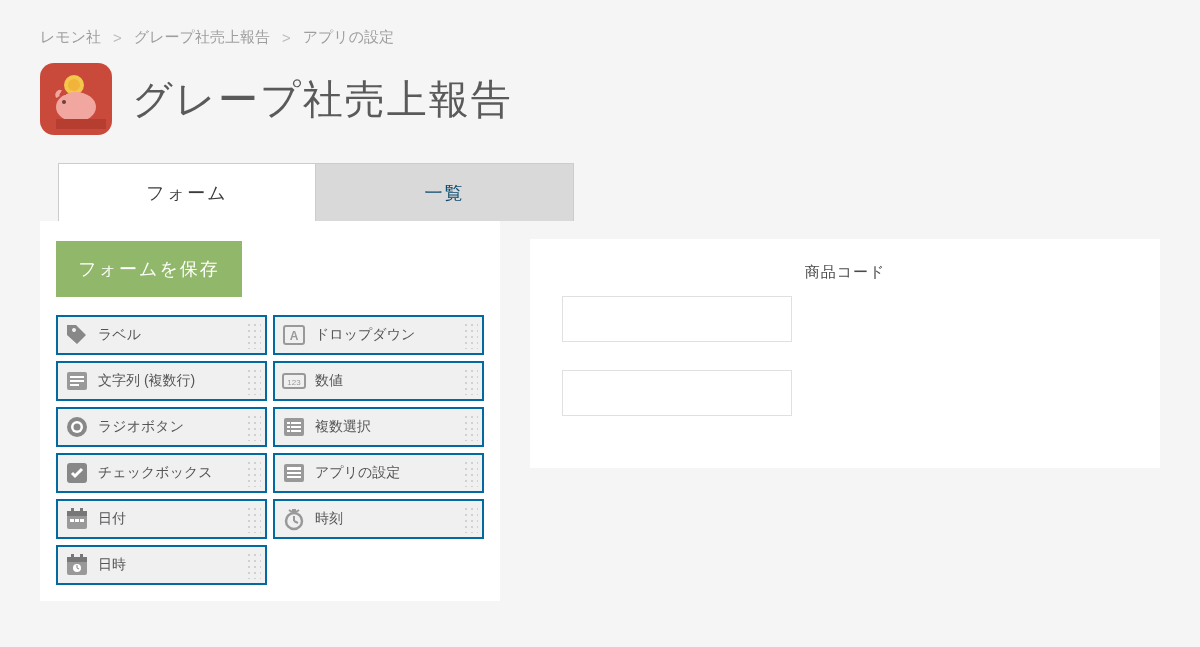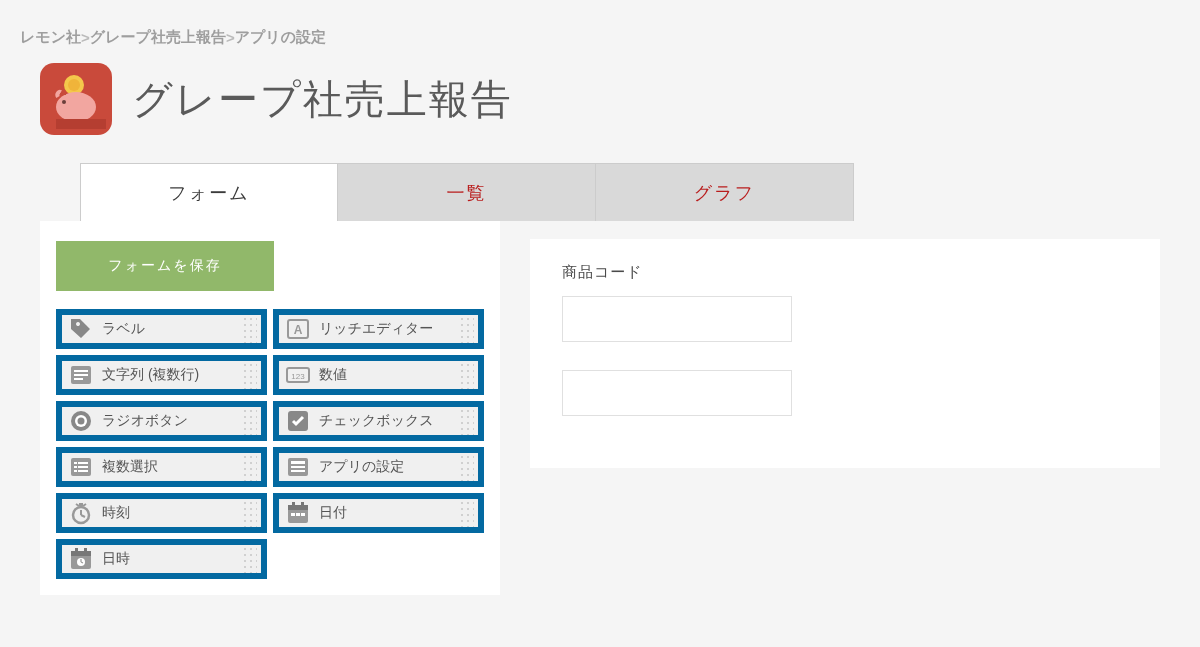--- a/index.html
+++ b/index.html
@@ -7,26 +7,26 @@
       font-family: -apple-system, BlinkMacSystemFont, "Hiragino Sans", "Hiragino Kaku Gothic ProN", Meiryo, sans-serif;
       background: #f5f5f5;
       color: #333;
       width: 1200px;
       height: 647px;
       overflow: hidden;
     }
 
     
     .breadcrumb {
-      padding: 28px 20px 12px;
+      padding: 28px 40px 12px;
       font-size: 15px;
       color: #9e9e9e;
       display: flex;
       align-items: center;
-      font-weight: bold;
+      gap: 12px;
     }
     .breadcrumb a { color: #9e9e9e; text-decoration: none; }
     .breadcrumb .sep { color: #bbb; }
 
     
     .title-row {
       display: flex;
       align-items: center;
       gap: 20px;
       padding: 4px 40px 28px;
@@ -46,30 +46,29 @@
       font-size: 40px;
       font-weight: 400;
       color: #5a5a5a;
       letter-spacing: 2px;
     }
 
     
     .tabs {
       display: flex;
       padding: 0 58px;
-      margin-left: 22px;
     }
     .tab {
       flex: 0 0 258px;
       height: 58px;
       display: flex;
       align-items: center;
       justify-content: center;
       font-size: 18px;
-      color: #b91c1c;
+      color: #0c4a6e;
       background: #d9d9d9;
       border: 1px solid #ccc;
       border-bottom: none;
       cursor: pointer;
       letter-spacing: 2px;
     }
     .tab.active {
       background: #ffffff;
       color: #3b3b3b;
     }
@@ -92,40 +91,40 @@
       flex: 1;
       padding: 24px 32px;
       margin-top: 18px;
     }
 
     
     .save-btn {
       background: #91b86a;
       color: #fff;
       border: none;
-      font-size: 14px;
+      font-size: 18px;
       padding: 16px 0;
-      width: 218px;
+      width: 186px;
       cursor: pointer;
       letter-spacing: 2px;
     }
 
     
     .field-grid {
       margin-top: 18px;
       display: grid;
       grid-template-columns: 1fr 1fr;
       gap: 6px;
     }
     .field-item {
       display: flex;
       align-items: center;
       height: 40px;
       background: #f0f0f0;
-      border: 6px solid #0369a1;
+      border: 2px solid #0369a1;
       cursor: grab;
       position: relative;
     }
     .field-item .icon {
       width: 26px;
       height: 26px;
       margin: 0 8px 0 6px;
       flex-shrink: 0;
       display: flex;
       align-items: center;
@@ -146,20 +145,21 @@
       opacity: 0.9;
     }
 
     
     .form-field { margin-bottom: 28px; }
     .form-field .flabel {
       font-size: 15px;
       color: #4a4a4a;
       margin-bottom: 14px;
       letter-spacing: 1px;
+      text-align: center;
     }
     .form-field .fbox {
       width: 230px;
       height: 46px;
       background: #fff;
       border: 1px solid #e0e0e0;
     }
 
     
     .ic { fill: #888; }
@@ -272,21 +272,20 @@
       <rect x="14" y="24" width="6" height="2" fill="#c94a3b"></rect>
       <path d="M10 50L60 50L60 60L10 60Z" fill="#b53e31"></path>
     </svg>
   </div>
   <h1 class="title-text">グレープ社売上報告</h1>
 </div>
 
 <div class="tabs">
   <div class="tab active">フォーム</div>
   <div class="tab">一覧</div>
-  <div class="tab">グラフ</div>
 </div>
 
 <div class="panels">
 
   <div class="panel-left">
     <button class="save-btn">フォームを保存</button>
 
     <div class="field-grid">
       <div class="field-item">
         <span class="icon">
@@ -296,21 +295,21 @@
           </span>
         <span class="label">ラベル</span>
         <span class="grip"></span>
       </div>
       <div class="field-item">
         <span class="icon">
             <svg viewBox="0 0 26 26">
               <use href="#i-richtext"></use>
             </svg>
           </span>
-        <span class="label">リッチエディター</span>
+        <span class="label">ドロップダウン</span>
         <span class="grip"></span>
       </div>
       <div class="field-item">
         <span class="icon">
             <svg viewBox="0 0 26 26">
               <use href="#i-multiline"></use>
             </svg>
           </span>
         <span class="label">文字列 (複数行)</span>
         <span class="grip"></span>
@@ -329,60 +328,60 @@
             <svg viewBox="0 0 26 26">
               <use href="#i-radio"></use>
             </svg>
           </span>
         <span class="label">ラジオボタン</span>
         <span class="grip"></span>
       </div>
       <div class="field-item">
         <span class="icon">
             <svg viewBox="0 0 26 26">
+              <use href="#i-multisel"></use>
+            </svg>
+          </span>
+        <span class="label">複数選択</span>
+        <span class="grip"></span>
+      </div>
+      <div class="field-item">
+        <span class="icon">
+            <svg viewBox="0 0 26 26">
               <use href="#i-check"></use>
             </svg>
           </span>
         <span class="label">チェックボックス</span>
         <span class="grip"></span>
       </div>
       <div class="field-item">
         <span class="icon">
             <svg viewBox="0 0 26 26">
-              <use href="#i-multisel"></use>
-            </svg>
-          </span>
-        <span class="label">複数選択</span>
-        <span class="grip"></span>
-      </div>
-      <div class="field-item">
-        <span class="icon">
-            <svg viewBox="0 0 26 26">
               <use href="#i-dropdown"></use>
             </svg>
           </span>
         <span class="label">アプリの設定</span>
         <span class="grip"></span>
       </div>
       <div class="field-item">
         <span class="icon">
             <svg viewBox="0 0 26 26">
+              <use href="#i-date"></use>
+            </svg>
+          </span>
+        <span class="label">日付</span>
+        <span class="grip"></span>
+      </div>
+      <div class="field-item">
+        <span class="icon">
+            <svg viewBox="0 0 26 26">
               <use href="#i-time"></use>
             </svg>
           </span>
         <span class="label">時刻</span>
-        <span class="grip"></span>
-      </div>
-      <div class="field-item">
-        <span class="icon">
-            <svg viewBox="0 0 26 26">
-              <use href="#i-date"></use>
-            </svg>
-          </span>
-        <span class="label">日付</span>
         <span class="grip"></span>
       </div>
       <div class="field-item">
         <span class="icon">
             <svg viewBox="0 0 26 26">
               <use href="#i-datetime"></use>
             </svg>
           </span>
         <span class="label">日時</span>
         <span class="grip"></span>

